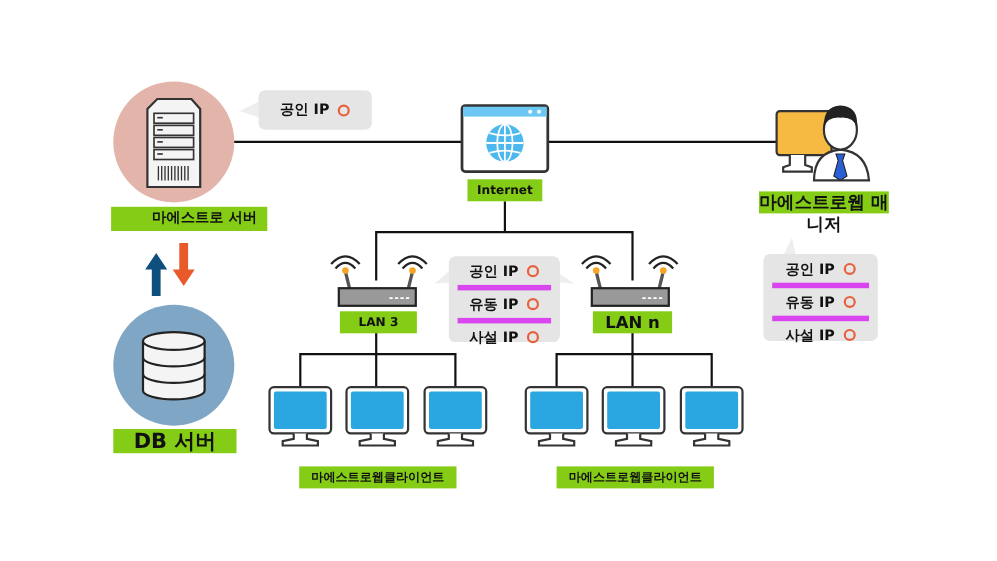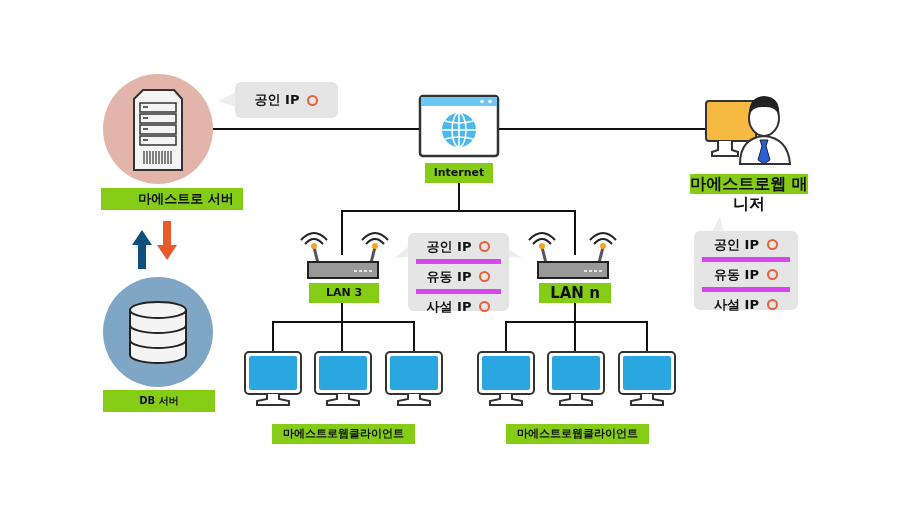--- a/index.html
+++ b/index.html
@@ -154,21 +154,21 @@
       </g>
     </g>
 
   <polygon points="236,92 218,101 236,107" fill="#eeeeee"></polygon>
   <polygon points="412,243 395,258 420,256" fill="#eeeeee"></polygon>
   <polygon points="500,243 522,258 500,256" fill="#eeeeee"></polygon>
   <polygon points="712,232 720,216 724,234" fill="#eeeeee"></polygon>
 </svg>
 
 <div class="label-box" style="left:101px; top:188px; width:114px; height:22px; line-height:22px; font-size:13px;padding-left:28px;">마에스트로 서버</div>
-<div class="label-box" style="left:103px; top:390px; width:112px; height:22px; line-height:22px; font-size:10px;">DB 서버</div>
+<div class="label-box" style="left:103px; top:390px; width:112px; height:22px; line-height:22px; font-size:19px;">DB 서버</div>
 <div class="label-box" style="left:425px; top:163px; width:68px; height:20px; line-height:20px; font-size:11px;">Internet</div>
 <div class="label-box" style="left:690px; top:174px; width:118px; height:20px; line-height:20px; font-size:16px;">마에스트로웹 매니저</div>
 <div class="label-box" style="left:309px; top:283px; width:70px; height:20px; line-height:20px; font-size:11px;">LAN 3</div>
 <div class="label-box" style="left:539px; top:283px; width:72px; height:20px; line-height:20px; font-size:15px;">LAN n</div>
 <div class="label-box" style="left:272px; top:424px; width:143px; height:20px; line-height:20px; font-size:11px;">마에스트로웹클라이언트</div>
 <div class="label-box" style="left:506px; top:424px; width:143px; height:20px; line-height:20px; font-size:11px;">마에스트로웹클라이언트</div>
 
 <div class="bubble" style="left:235px; top:82px; width:103px; height:36px;">
   <div class="bubble-row" style="height:36px;">
     <span>공인 IP</span>

